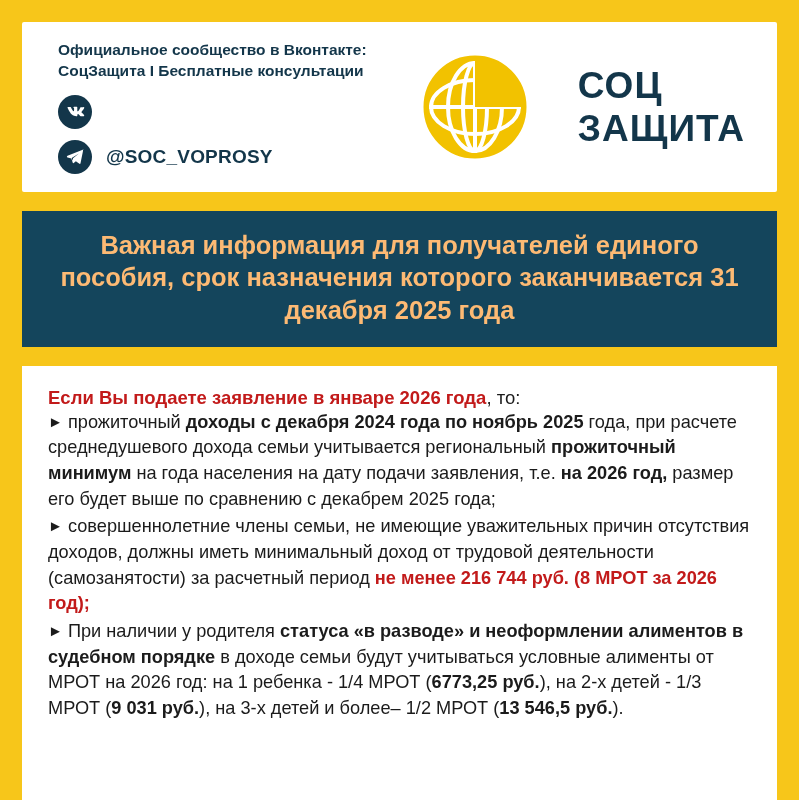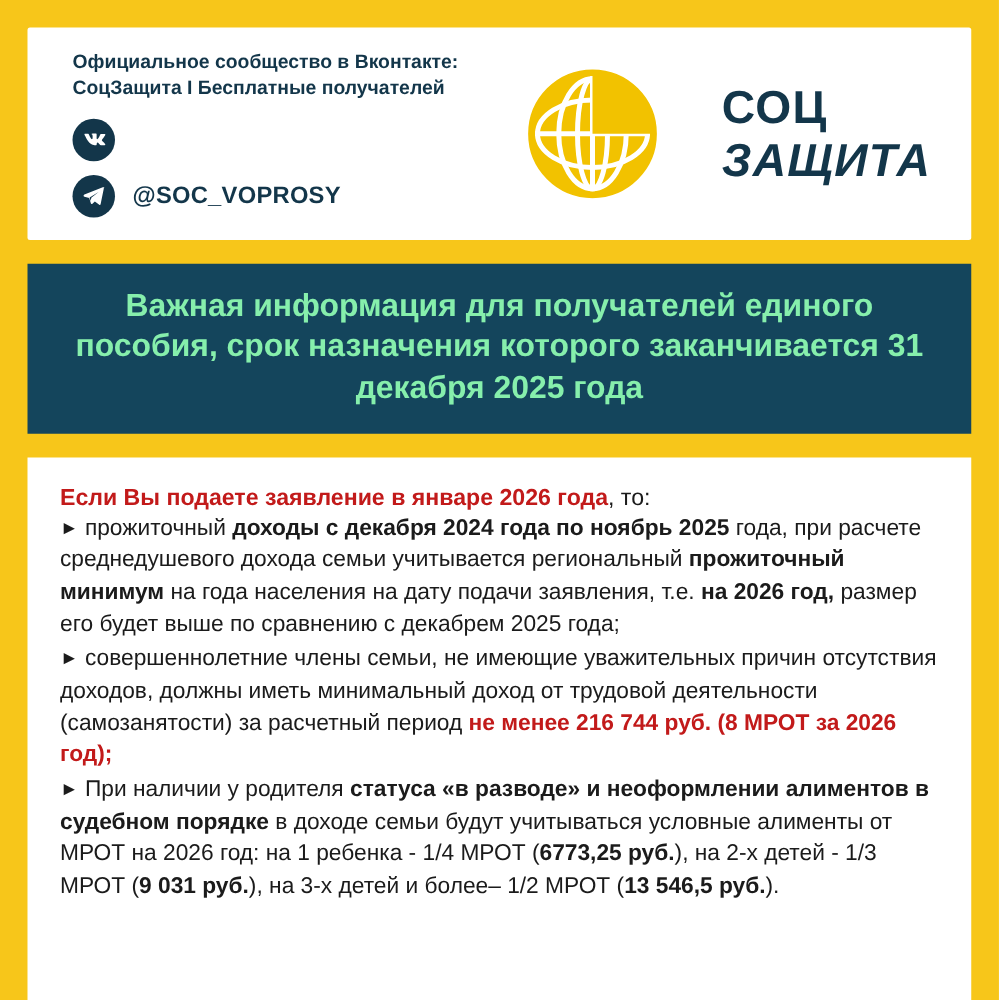--- a/index.html
+++ b/index.html
@@ -92,31 +92,31 @@
     flex-direction: column;
     line-height: 1.0;
   }
   .logo-text .l1, .logo-text .l2 {
     color: #13364a;
     font-weight: bold;
     font-size: 37px;
     letter-spacing: 1px;
     margin-left: 35px;
   }
-  .logo-text .l2 { margin-top: 6px; font-style: italic; }
+  .logo-text .l2 { margin-top: 6px; }
 
   
   .title-band {
     background: #14455c;
     margin-top: 19px;
     padding: 18px 26px 20px 26px;
     text-align: center;
   }
   .title-band .title {
-    color: #86efac;
+    color: #fdba74;
     font-weight: bold;
     font-size: 25.5px;
     line-height: 1.28;
   }
 
   
   .body-card {
     background: #ffffff;
     margin-top: 19px;
     flex: 1 1 auto;
@@ -145,21 +145,21 @@
   .mk { font-size: 15px; vertical-align: 1px; }
 </style>
 </head>
 <body>
 
 <div class="poster">
 
   <div class="header-card">
     <div class="header-left">
       <div class="header-line">Официальное сообщество в Вконтакте:</div>
-      <div class="header-line">СоцЗащита I Бесплатные получателей</div>
+      <div class="header-line">СоцЗащита I Бесплатные консультации</div>
 
       <div class="socials">
         <div class="social-row">
           <span class="badge">
             <svg width="22" height="22" viewBox="0 0 24 24" aria-hidden="true">
               <path fill="#ffffff" d="M12.8 16.6h1.1s.33-.04.5-.22c.16-.16.15-.47.15-.47s-.02-1.46.66-1.68c.67-.21 1.52 1.41 2.43 2.03.69.47 1.21.37 1.21.37l2.44-.03s1.28-.08.67-1.08c-.05-.08-.35-.74-1.82-2.1-1.53-1.43-1.33-1.2.52-3.66 1.12-1.5 1.57-2.41 1.43-2.8-.13-.37-.95-.27-.95-.27l-2.74.02s-.2-.03-.36.06c-.15.09-.24.3-.24.3s-.44 1.16-1.02 2.15c-1.23 2.08-1.72 2.19-1.92 2.06-.47-.3-.35-1.21-.35-1.85 0-2.01.3-2.85-.6-3.06-.3-.07-.52-.12-1.28-.13-.98-.01-1.8 0-2.27.23-.31.15-.55.5-.41.52.18.02.58.11.79.4.28.38.27 1.23.27 1.23s.16 2.32-.37 2.61c-.37.2-.87-.21-1.96-2.1-.56-.97-.99-2.04-.99-2.04s-.08-.2-.23-.31c-.18-.13-.43-.17-.43-.17l-2.6.02s-.39.01-.53.18c-.13.15-.01.46-.01.46s2.04 4.76 4.34 7.16c2.12 2.2 4.52 2.06 4.52 2.06z"></path>
             </svg>
           </span>
         </div>
 

